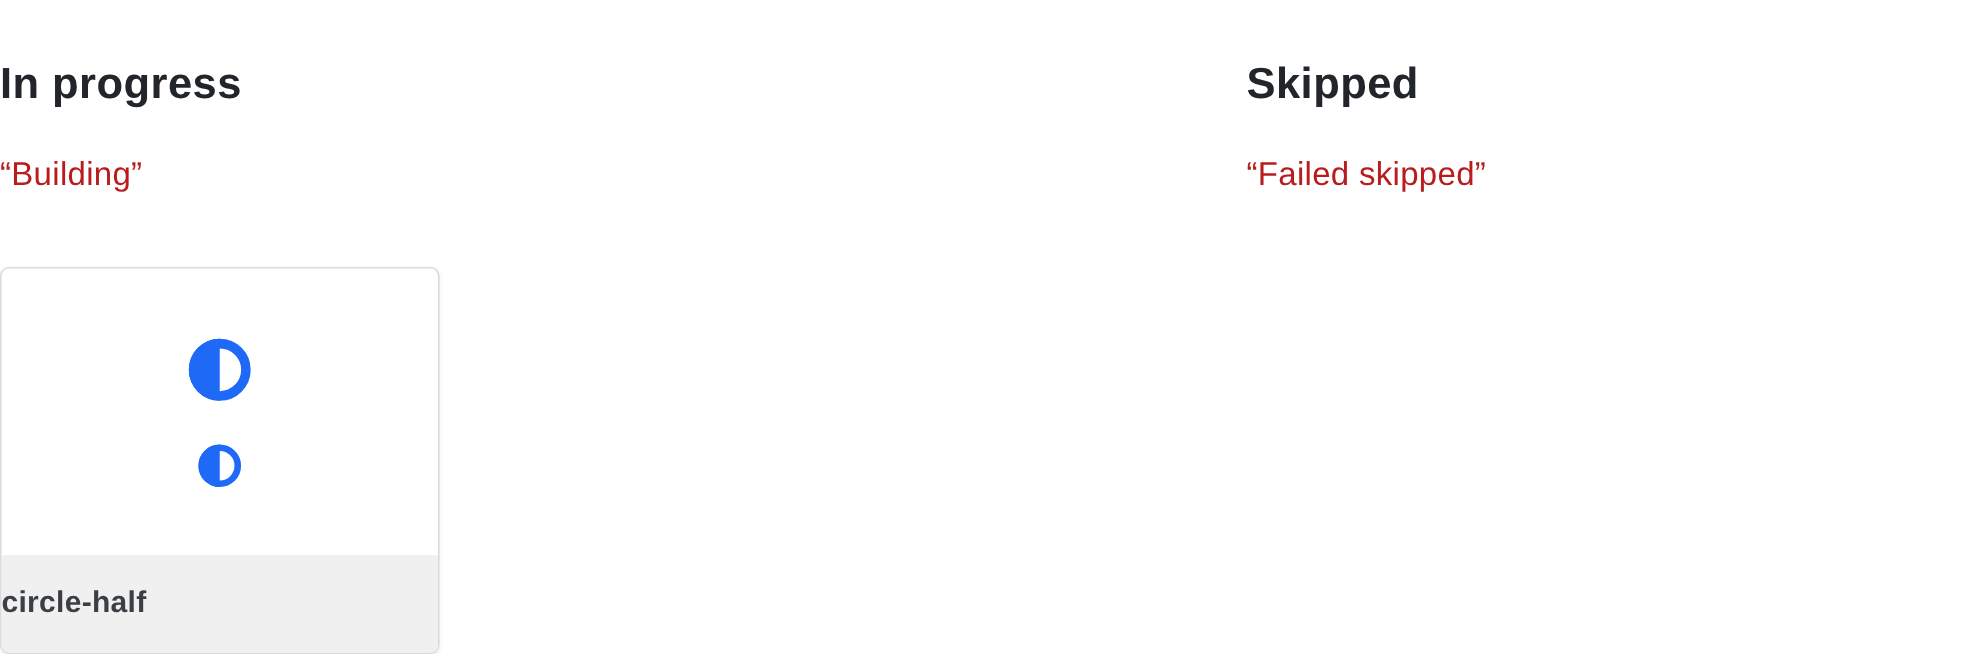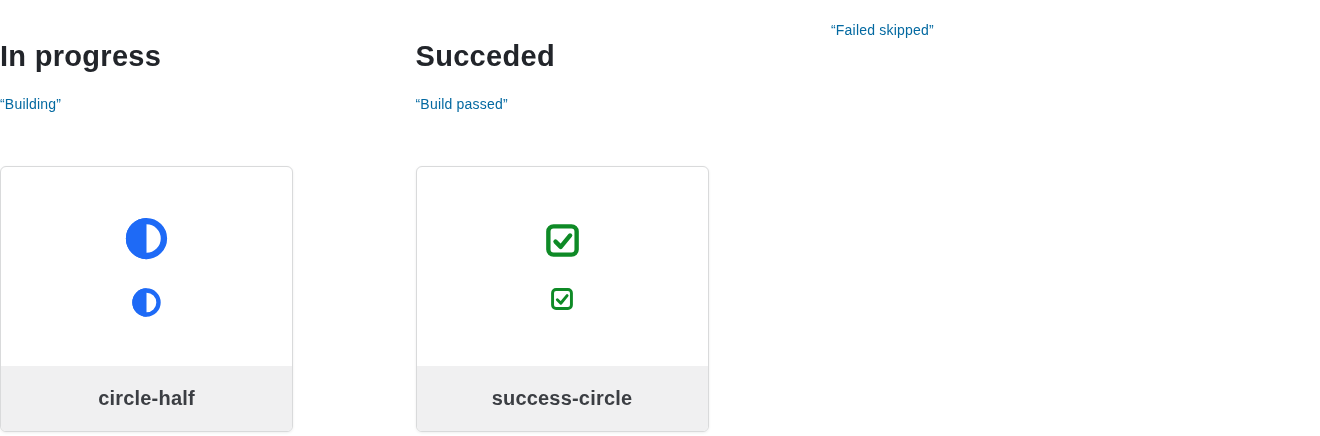--- a/index.html
+++ b/index.html
@@ -18,24 +18,24 @@
   .column { width: 293px; display: flex; flex-direction: column; }
   .col-title {
     margin-top: 38px;
     font-size: 29px;
     line-height: 36px;
     font-weight: bold;
     letter-spacing: 0.3px;
     color: #22252a;
   }
   .col-quote {
-    margin-top: 17px;
-    font-size: 14px;
+    margin-top: 29px;
+    font-size: 22px;
     line-height: 26px;
-    color: #0369a1;
+    color: #b91c1c;
     letter-spacing: 0.2px;
   }
   .card {
     margin-top: 49px;
     height: 266px;
     background: #ffffff;
     border: 1px solid #d9dadb;
     border-radius: 6px;
     box-shadow: 0 1px 3px rgba(0,0,0,0.07);
     display: flex;
@@ -48,21 +48,20 @@
     flex-direction: column;
     align-items: center;
     justify-content: center;
     gap: 26px;
   }
   .card-footer {
     height: 65px;
     background: #f0f0f1;
     display: flex;
     align-items: center;
-    justify-content: center;
   }
   .footer-label {
     font-size: 20px;
     font-weight: bold;
     color: #3b3e43;
     letter-spacing: 0.2px;
   }
   svg { display: block; }
   .stroke-blue  { stroke: #1e6af6; }
   .fill-blue    { fill: #1e6af6; }
@@ -92,42 +91,20 @@
             <path class="fill-blue" d="M12 1 A 11 11 0 0 0 12 23 Z"></path>
           </svg>
         </span>
       </div>
       <div class="card-footer">
         <span class="footer-label">circle-half</span>
       </div>
     </div>
   </div>
 
-  <div class="column">
-    <div class="col-title">Succeded</div>
-    <div class="col-quote">“Build passed”</div>
-    <div class="card">
-      <div class="icon-area">
-        <span>
-          <svg width="39" height="39" viewBox="0 0 24 24" fill="none">
-            <rect class="stroke-green" x="3.3" y="3.3" width="17.4" height="17.4" rx="3.2" stroke-width="2.7"></rect>
-            <path class="stroke-green" d="M7.7 12.7 L10.9 15.9 L16.7 8.9" stroke-width="2.7" stroke-linecap="round" stroke-linejoin="round"></path>
-          </svg>
-        </span>
-        <span>
-          <svg width="26" height="26" viewBox="0 0 24 24" fill="none">
-            <rect class="stroke-green" x="3.3" y="3.3" width="17.4" height="17.4" rx="3.2" stroke-width="2.7"></rect>
-            <path class="stroke-green" d="M7.7 12.7 L10.9 15.9 L16.7 8.9" stroke-width="2.7" stroke-linecap="round" stroke-linejoin="round"></path>
-          </svg>
-        </span>
-      </div>
-      <div class="card-footer">
-        <span class="footer-label">success-circle</span>
-      </div>
-    </div>
-  </div>
 
 
   <div class="column">
+    <div class="col-title">Skipped</div>
     <div class="col-quote">“Failed skipped”</div>
   </div>
 
 </div>
 
 </body></html>

